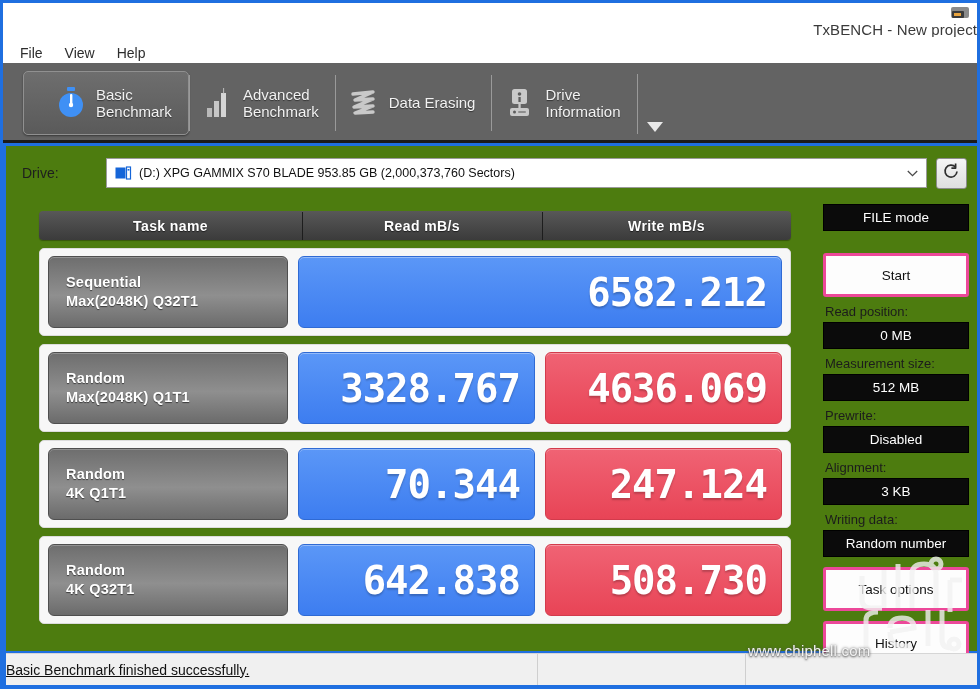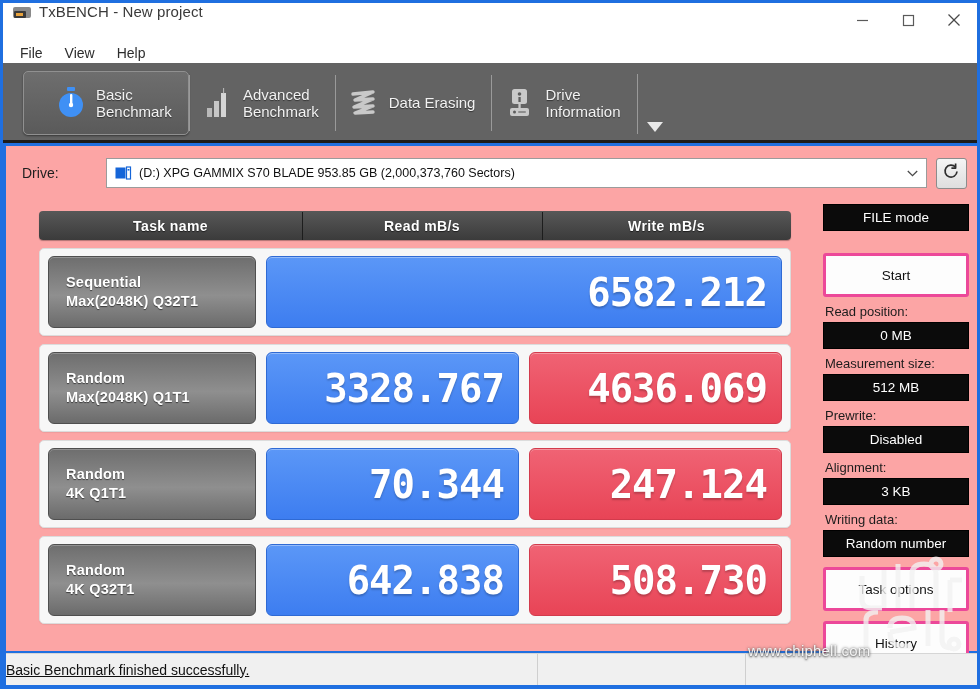--- a/index.html
+++ b/index.html
@@ -15,21 +15,21 @@
     position: relative;
     width: 980px; height: 689px;
     background: #1f6fe0;
     overflow: hidden;
   }
 
   
   .titlebar {
     position: absolute; left: 3px; top: 3px; right: 3px; height: 34px;
     background: #ffffff;
-    display: flex; align-items: flex-start;
+    display: flex; align-items: flex-end; flex-direction: column;
   }
   .title-icon {
     width: 18px; height: 18px; margin-left: 10px; margin-right: 8px;
     position: relative; flex: none;
   }
   .title-icon .box {
     position: absolute; left: 0; top: 4px; width: 18px; height: 11px;
     background: #8a8a8a; border-radius: 2px;
   }
   .title-icon .box2 {
@@ -105,21 +105,21 @@
   }
   .caret {
     width: 0; height: 0;
     border-left: 8px solid transparent; border-right: 8px solid transparent;
     border-top: 10px solid #e9e9e9;
   }
 
   
   .body {
     position: absolute; left: 6px; top: 146px; right: 3px; bottom: 38px;
-    background: #fca5a5;
+    background: #4d7c0f;
   }
 
   
   .driverow {
     position: absolute; left: 10px; top: 10px; right: 10px; height: 34px;
     display: flex; align-items: center;
   }
   .drive-label { font-size: 14px; color: #1e1e1e; width: 90px; padding-left: 6px; }
   .drive-select {
     flex: 1; height: 30px; background: #ffffff; border: 1px solid #9b9b9b;
@@ -168,21 +168,21 @@
   .rowcard {
     margin-top: 8px;
     background: #f7f7f7;
     border: 1px solid #dcdcdc;
     border-radius: 5px;
     padding: 7px 8px;
     display: flex; align-items: center; gap: 10px;
     box-shadow: 0 1px 1px rgba(0,0,0,.06);
   }
   .taskcell {
-    width: 208px; height: 72px; flex: none;
+    width: 240px; height: 72px; flex: none;
     background: linear-gradient(#6e6e6e, #8f8f8f 55%, #6b6b6b);
     border: 1px solid #4f4f4f;
     border-radius: 6px;
     display: flex; flex-direction: column; justify-content: center;
     padding-left: 17px;
     box-shadow: inset 0 1px 0 rgba(255,255,255,.25);
   }
   .task-l1, .task-l2 {
     font-size: 14.5px; color: #ffffff; font-weight: bold;
     letter-spacing: .2px; line-height: 1.3;

